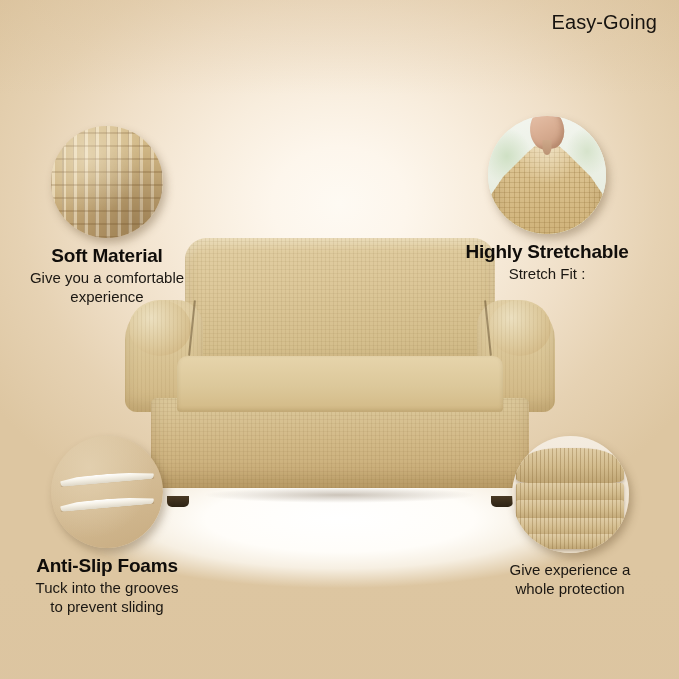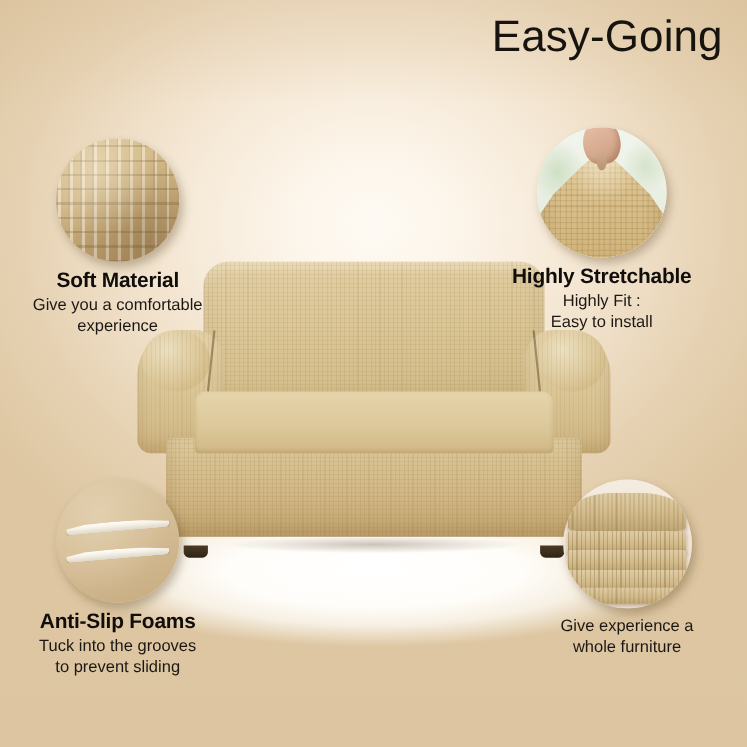--- a/index.html
+++ b/index.html
@@ -30,21 +30,21 @@
     position:absolute; left:50%; transform:translateX(-50%);
     bottom:86px; width:560px; height:120px;
     background:radial-gradient(ellipse 50% 58% at 50% 38%,
                #ffffff 0%, #fffdf9 48%, rgba(255,253,248,.75) 72%, rgba(255,253,248,0) 100%);
     pointer-events:none;
   }
 
   
   #brand{
     position:absolute; top:11px; right:22px;
-    font-size:40px; font-weight:400; color:#17130f;
+    font-size:20px; font-weight:400; color:#17130f;
     letter-spacing:.1px; white-space:nowrap;
   }
 
   
   .feature{ position:absolute; width:218px; }
   .feature.tl{ left:-2px;  top:126px; }
   .feature.tr{ left:438px; top:116px; }
   .feature.bl{ left:-2px;  top:436px; }
   .feature.br{ left:461px; top:436px; }
 
@@ -269,22 +269,21 @@
     <div class="circle tex-stretch">
       <div class="st-sky"></div>
       <div class="st-fab"></div>
       <div class="st-hand"></div>
       <div class="st-pinch"></div>
     </div>
   </div>
   <div class="caption">
     <div class="f-title">Highly Stretchable</div>
     <div class="f-sub">
-      <span>Highly Fit :</span>
-      <span>Easy to install</span>
+      <span>Stretch Fit :</span>
     </div>
   </div>
 </div>
 
 <div class="feature bl">
   <div class="circle-wrap">
     <div class="circle tex-foam">
       <div class="foam-rod r1"></div>
       <div class="foam-rod r2"></div>
     </div>
@@ -306,16 +305,16 @@
         <div class="el-band b2"></div>
         <div class="el-band b3"></div>
         <div class="el-band b4"></div>
         <div class="el-band b5"></div>
       </div>
     </div>
   </div>
   <div class="caption">
     <div class="f-sub">
       <span>Give experience a</span>
-      <span>whole furniture</span>
+      <span>whole protection</span>
     </div>
   </div>
 </div>
 
 </body></html>

